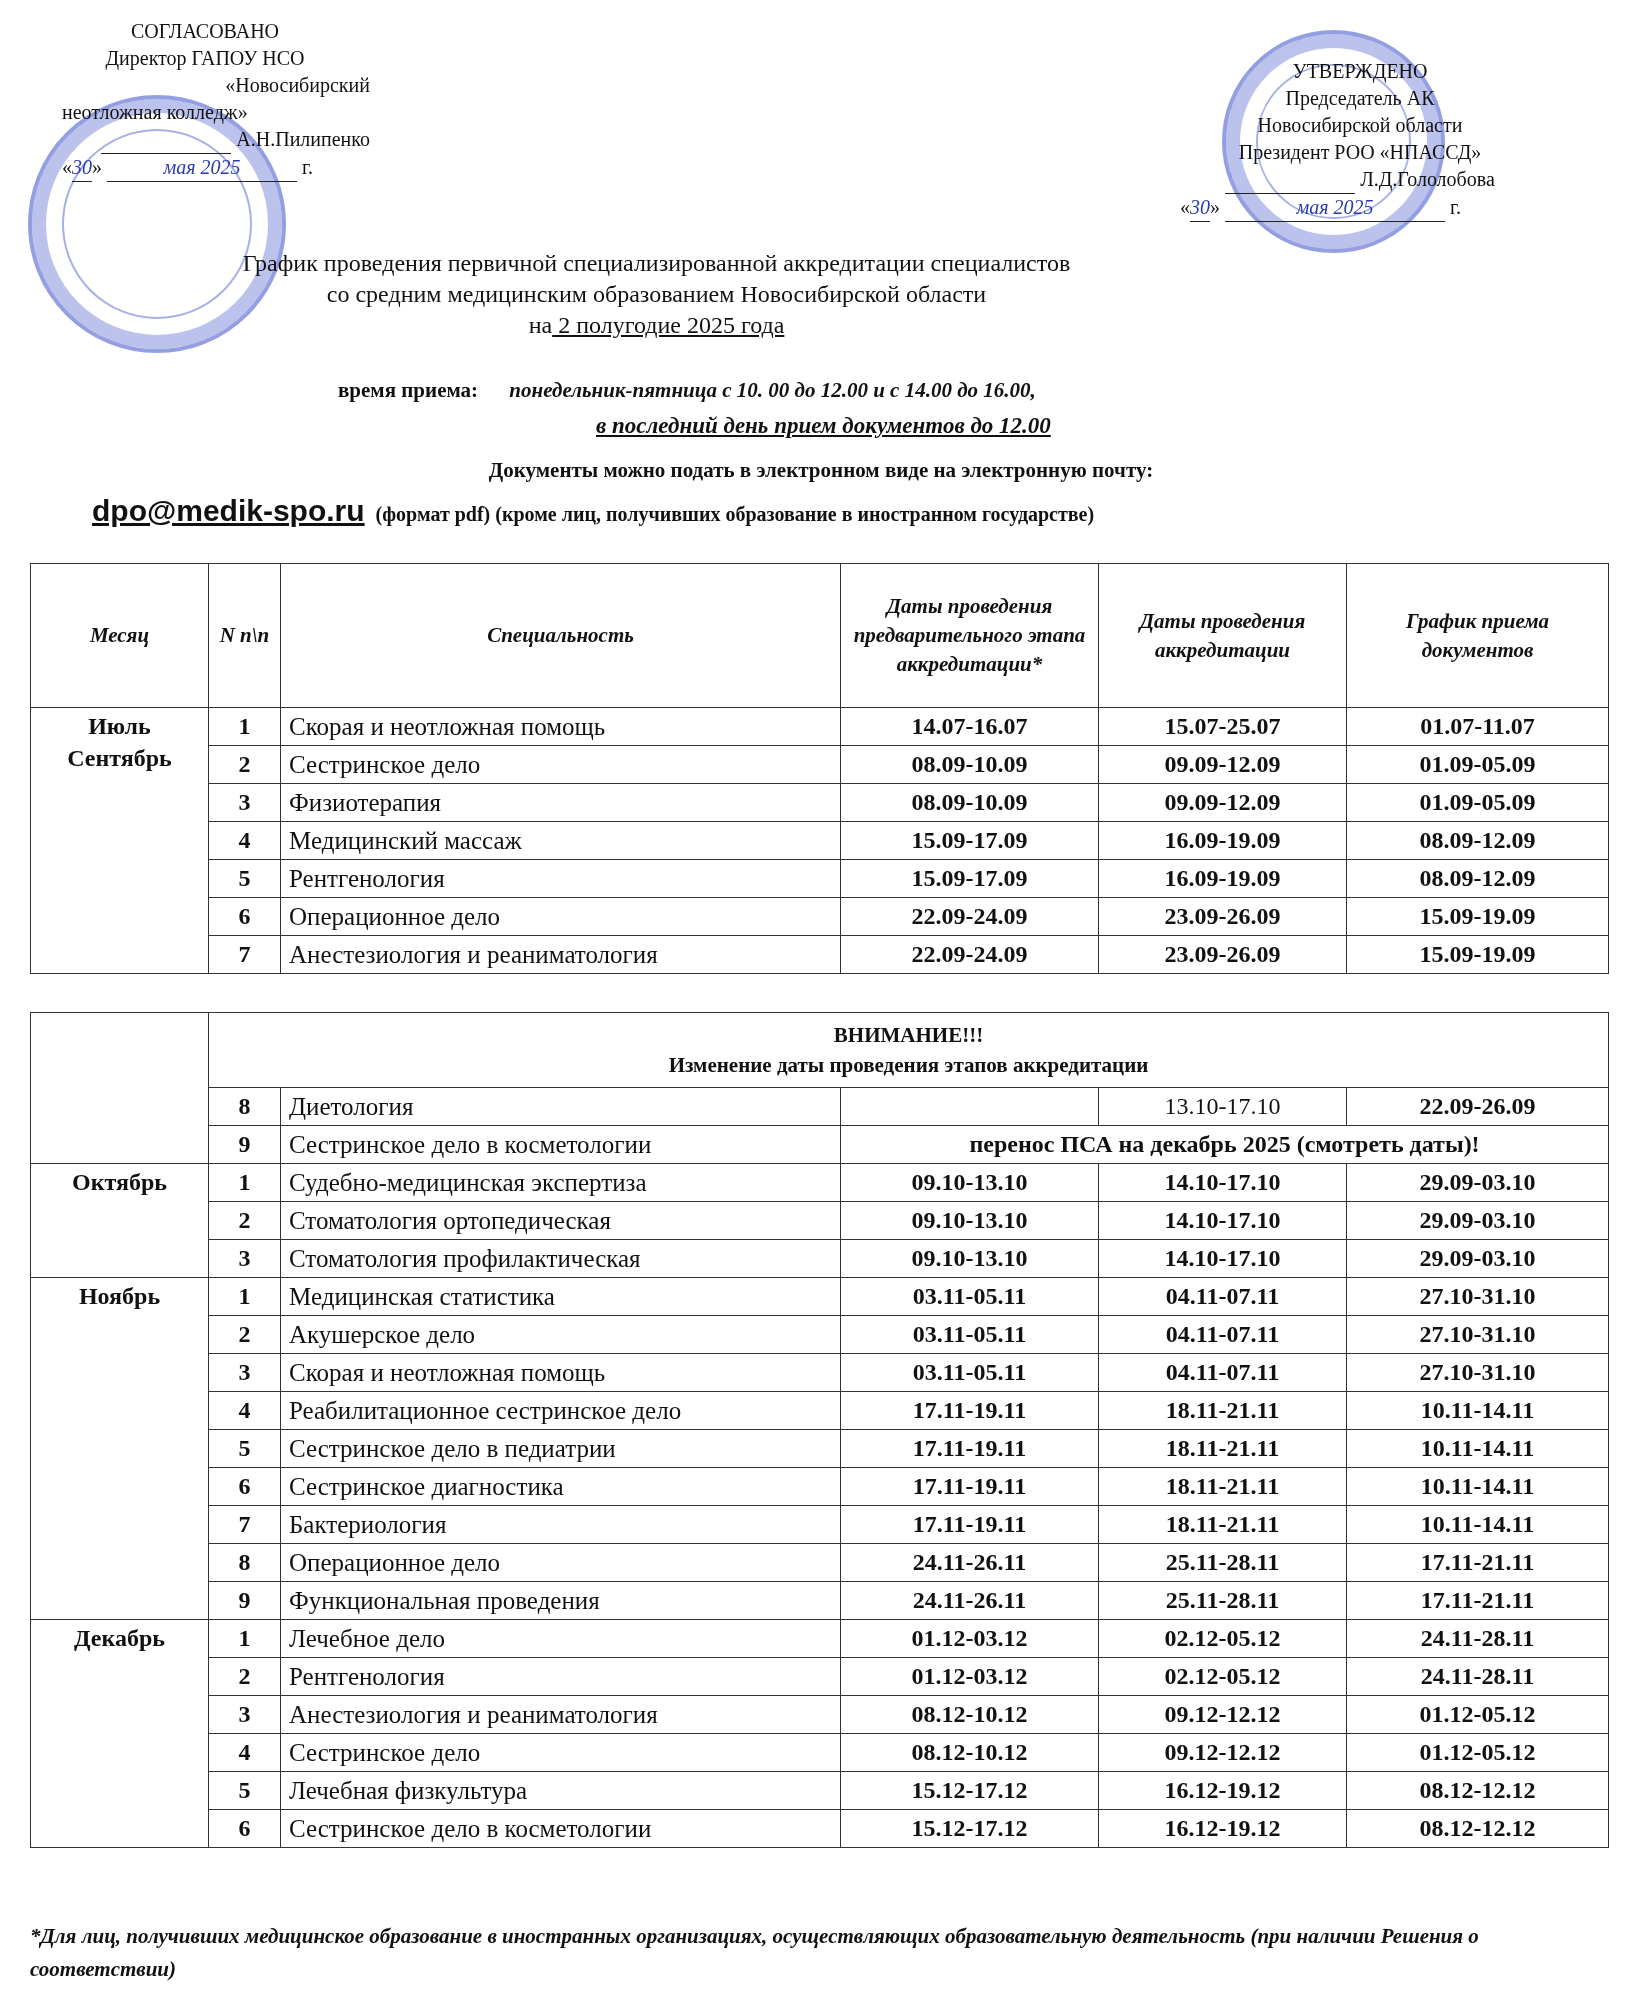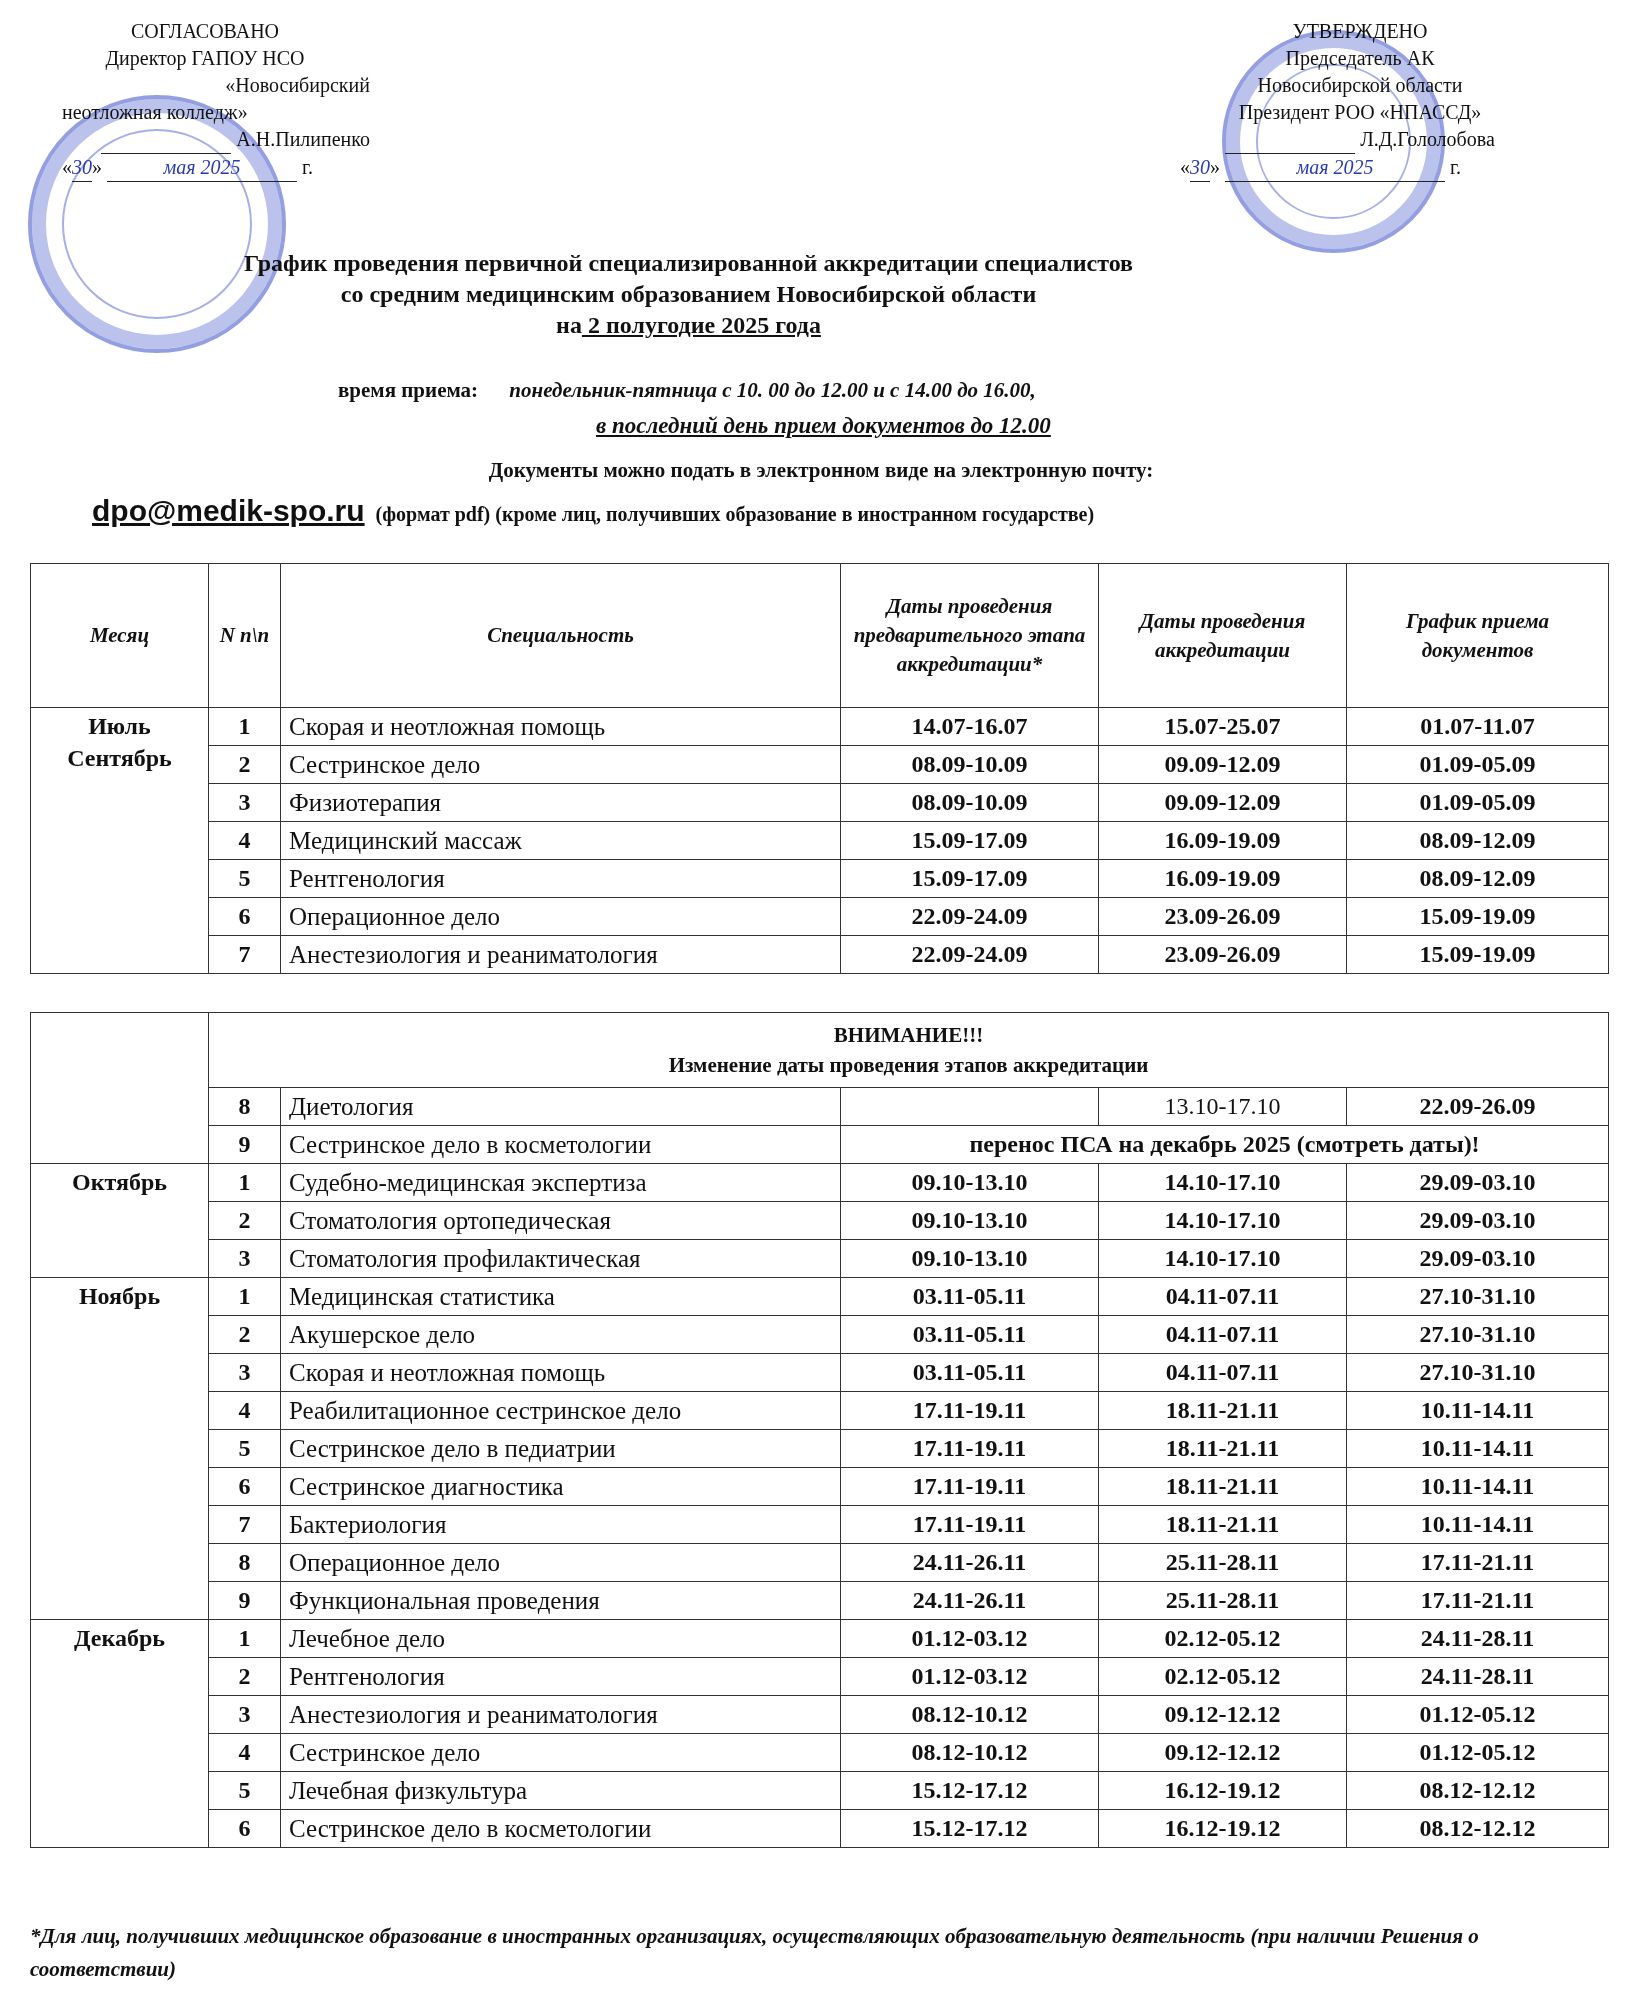--- a/index.html
+++ b/index.html
@@ -1,28 +1,28 @@
 <!DOCTYPE html>
 <html><head>
 <meta charset="utf-8">
 <style>
   html, body { margin: 0; padding: 0; background: #fff; }
   body { width: 1642px; height: 1997px; position: relative; overflow: hidden;
          font-family: "Liberation Serif", "DejaVu Serif", serif; color: #111; }
   .approval { position: absolute; top: 18px; font-size: 20px; line-height: 27px; text-align: center; }
   .approval.left { left: 40px; width: 330px; }
-  .approval.right { left: 1180px; width: 360px; }
+  .approval.right { left: 1180px; width: 360px; margin-top: 40px; }
   .approval .line { display: block; }
   .sig-line { display: inline-block; border-bottom: 1px solid #222; }
   .stamp { position: absolute; border-radius: 50%; border: 4px solid rgba(60,80,200,0.55);
            box-shadow: inset 0 0 0 10px rgba(255,255,255,0), inset 0 0 0 14px rgba(60,80,200,0.35); pointer-events: none; }
   .stamp.left { left: 28px; top: 95px; width: 250px; height: 250px; }
   .stamp.right { left: 1222px; top: 30px; width: 215px; height: 215px; }
   .stamp .inner { position: absolute; inset: 30px; border-radius: 50%; border: 2px solid rgba(60,80,200,0.45); }
-  .title { position: absolute; left: 0; width: 1313px; top: 248px; text-align: center; font-weight: bold; font-size: 24px; line-height: 31px; margin-left: 32px; }
+  .title { position: absolute; left: 0; width: 1313px; top: 248px; text-align: center; font-weight: normal; font-size: 24px; line-height: 31px; }
   .title .u { text-decoration: underline; }
   .reception { position: absolute; top: 378px; left: 338px; font-size: 21px; font-weight: bold; }
   .reception .lbl { margin-right: 26px; }
   .reception .val { font-style: italic; }
   .reception2 { position: absolute; top: 413px; left: 596px; font-size: 23px; font-weight: bold; font-style: italic; text-decoration: underline; }
   .docs { position: absolute; top: 458px; left: 0; width: 1642px; text-align: center; font-size: 21px; font-weight: bold; }
   .email-line { position: absolute; top: 494px; left: 92px; font-size: 20px; font-weight: bold; }
   .email { font-family: "Liberation Sans", sans-serif; font-size: 30px; text-decoration: underline; margin-right: 6px; }
   table { border-collapse: collapse; position: absolute; left: 30px; width: 1578px; table-layout: fixed; }
   td, th { border: 1.5px solid #333; padding: 0 8px; height: 37px; font-size: 25px; }

